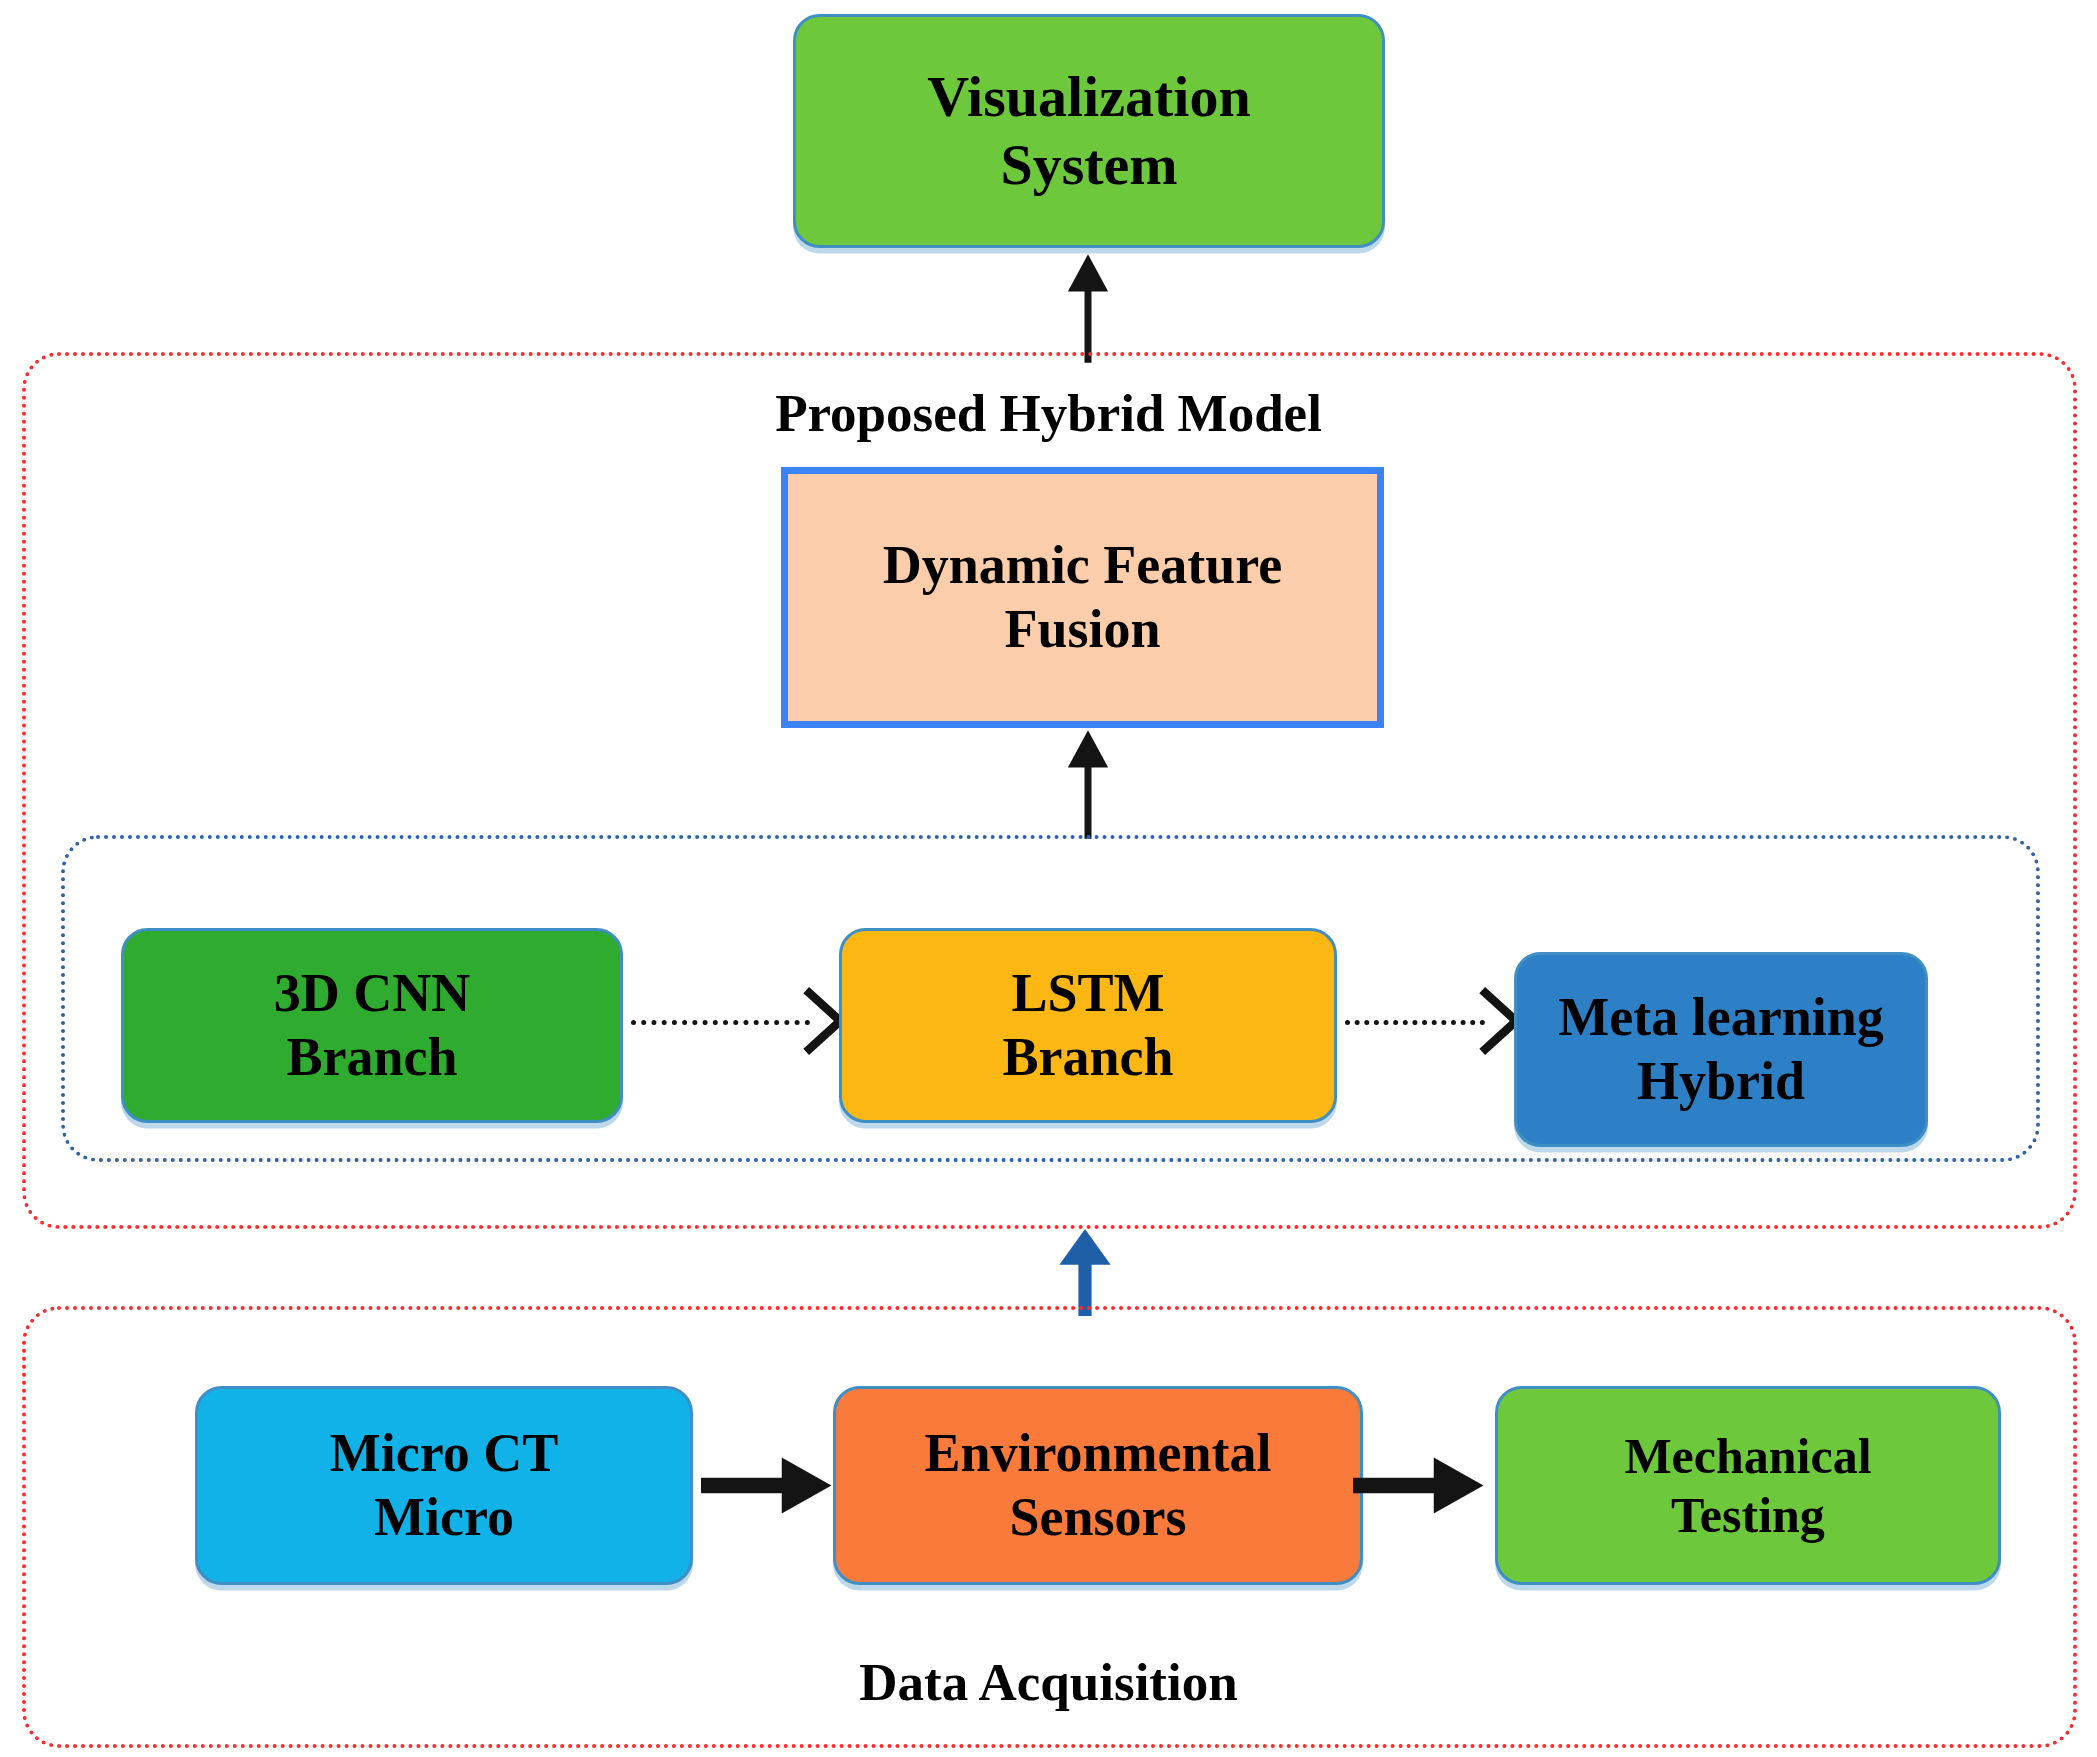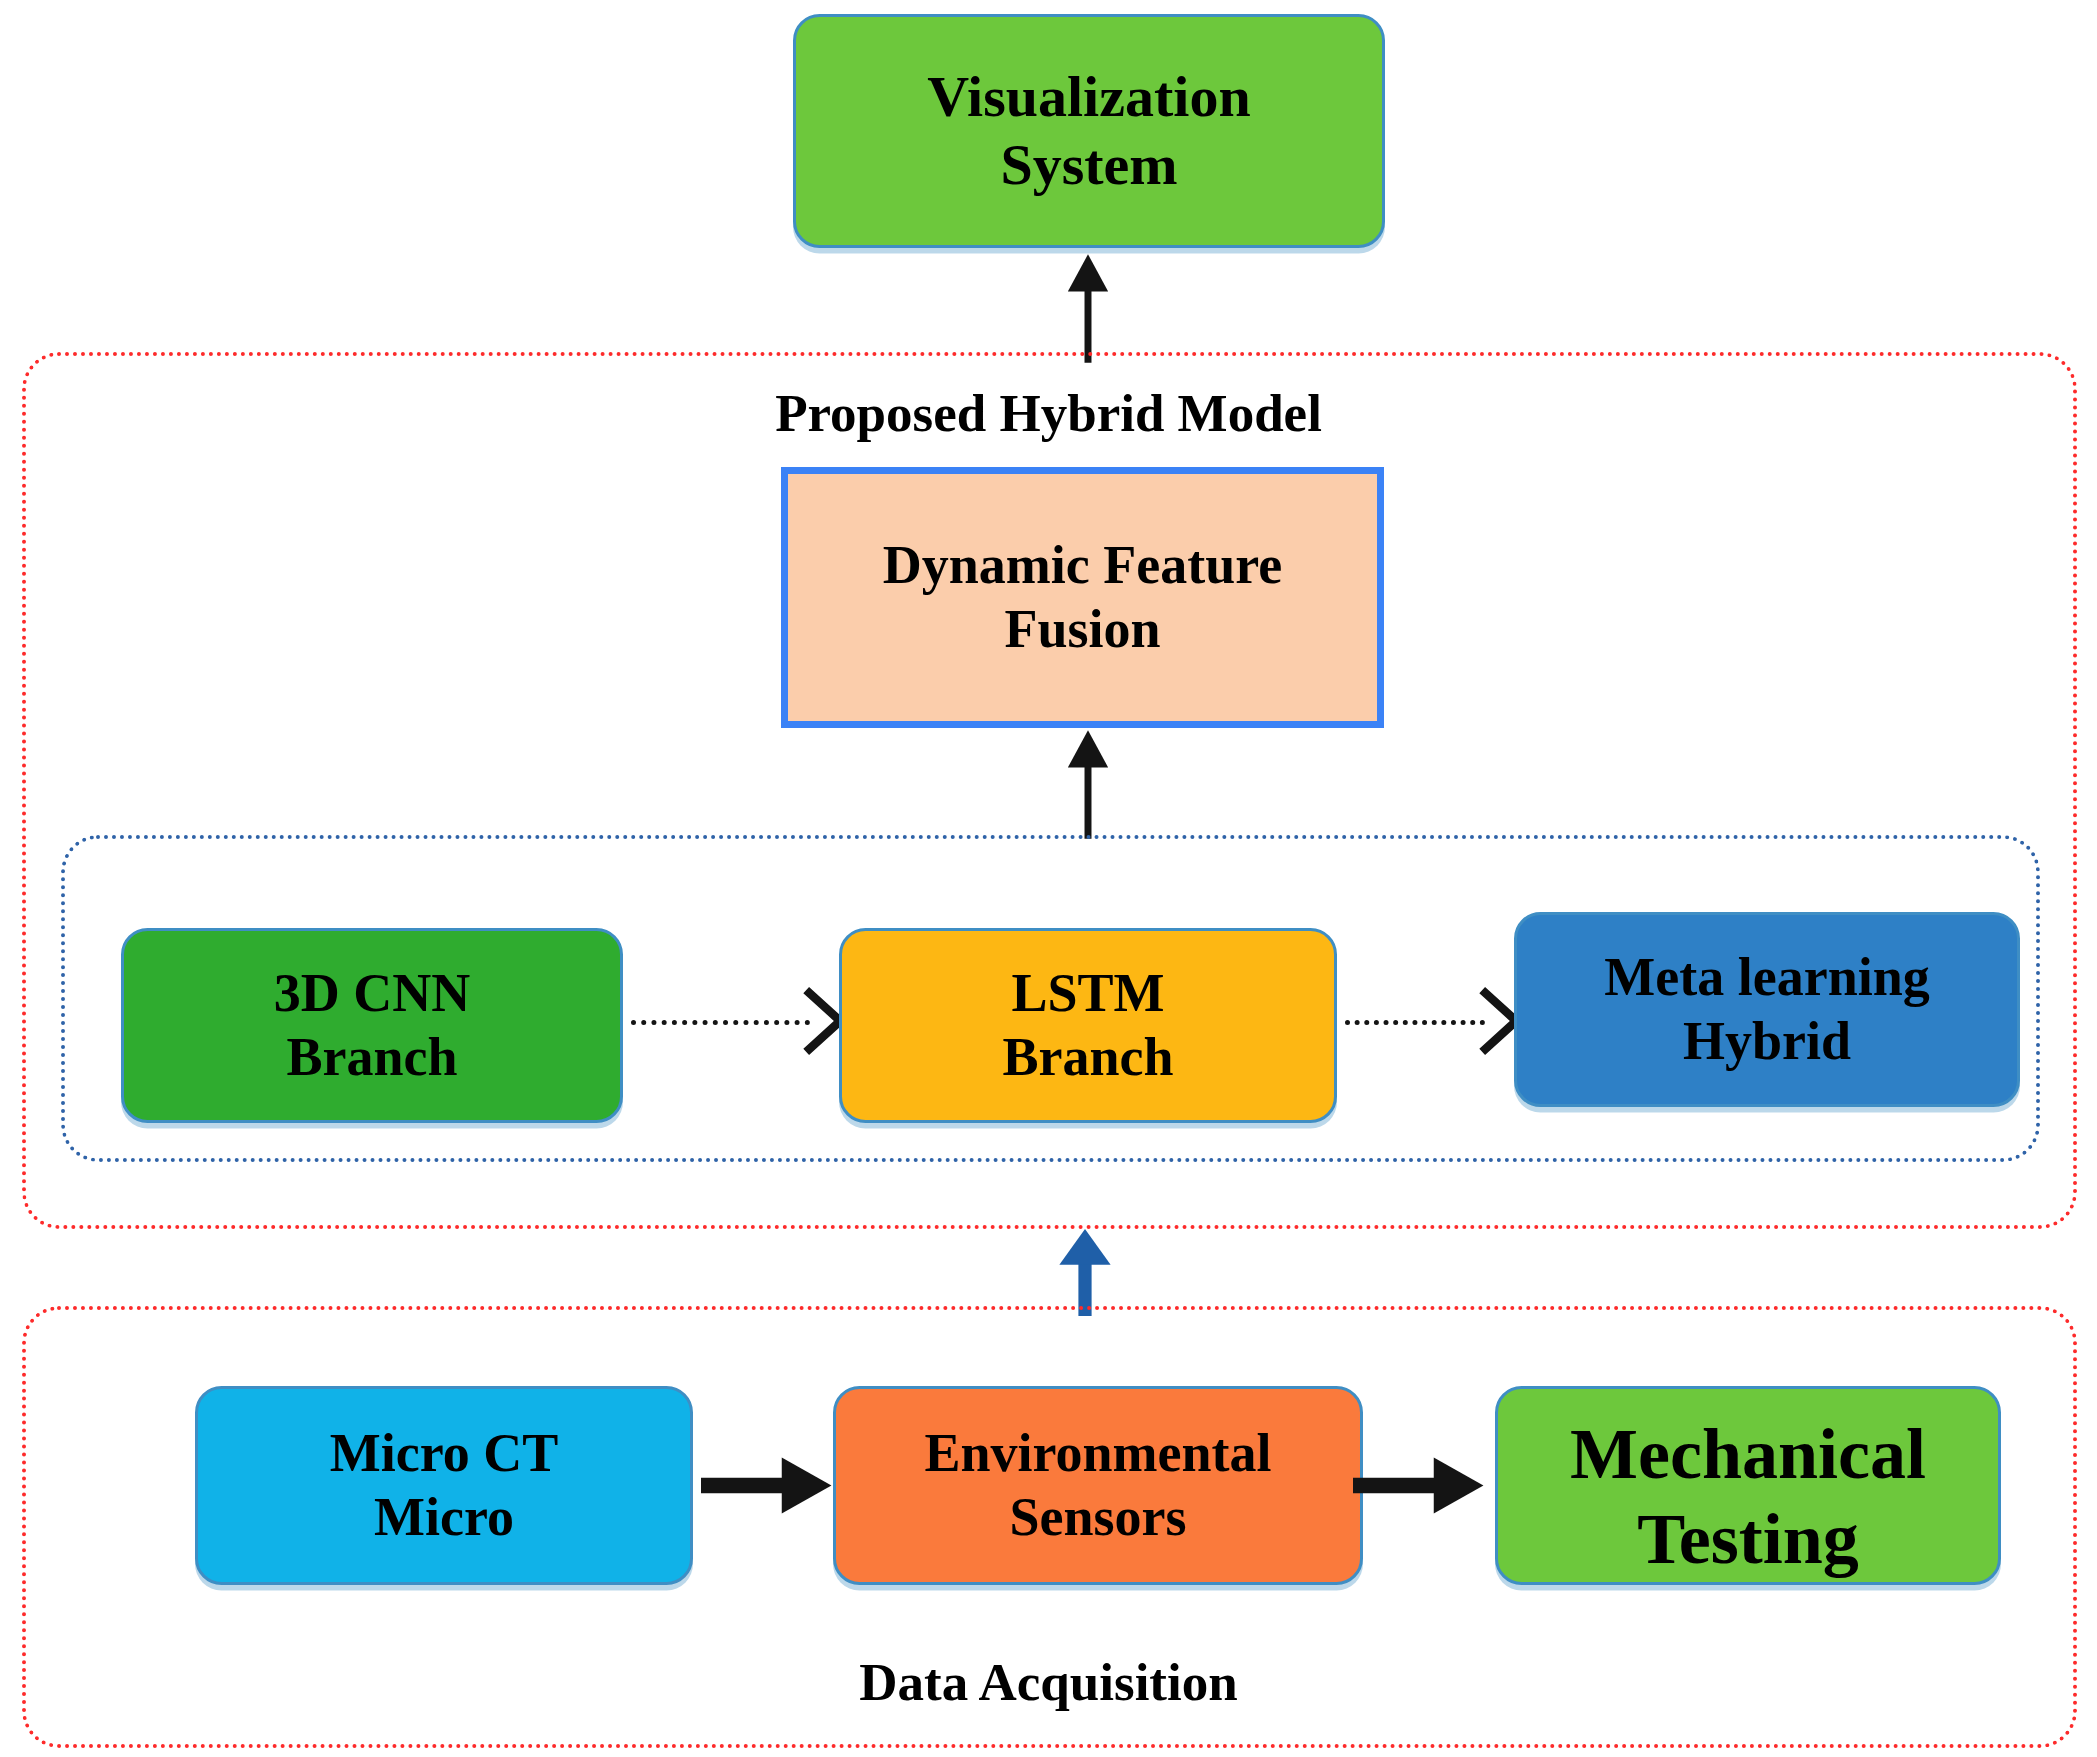--- a/index.html
+++ b/index.html
@@ -111,21 +111,21 @@
       <span>LSTM</span>
       <span>Branch</span>
     </div>
   </div>
 
   <div class="dotline" style="left:1345px;top:1020px;width:140px;"></div>
   <svg class="arrow" style="left:1476px;top:985px;width:48px;height:72px" viewBox="0 0 62 92">
     <polyline points="8,6 52,46 8,86" fill="none" stroke="#141414" stroke-width="11"></polyline>
   </svg>
 
-  <div class="node" style="left:1514px;top:912px;width:506px;height:195px;font-size:54px;background:#2E80C6;">
+  <div class="node" style="left:1514px;top:952px;width:414px;height:195px;font-size:54px;background:#2E80C6;">
     <div>
       <span>Meta learning</span>
       <span>Hybrid</span>
     </div>
   </div>
 
   <svg class="arrow" style="left:1050px;top:1229px;width:70px;height:87px" viewBox="0 0 90 112">
     <line x1="45" y1="112" x2="45" y2="32" stroke="#1F5FA8" stroke-width="17"></line>
     <polygon points="45,0 78,46 12,46" fill="#1F5FA8"></polygon>
   </svg>
@@ -149,21 +149,21 @@
       <span>Environmental</span>
       <span>Sensors</span>
     </div>
   </div>
 
   <svg class="arrow" style="left:1353px;top:1448px;width:132px;height:75px" viewBox="0 0 170 96">
     <line x1="0" y1="48" x2="108" y2="48" stroke="#141414" stroke-width="20"></line>
     <polygon points="168,48 104,12 104,84" fill="#141414"></polygon>
   </svg>
 
-  <div class="node" style="left:1495px;top:1386px;width:506px;height:199px;font-size:72px;background:#6DC83C;align-items:flex-end;">
+  <div class="node" style="left:1495px;top:1386px;width:506px;height:199px;font-size:50px;background:#6DC83C;">
     <div>
       <span>Mechanical</span>
       <span>Testing</span>
     </div>
   </div>
 
   <div class="group-label" style="left:0;top:1652px;width:2097px;font-size:53px;">Data Acquisition</div>
 
 </div>
 

